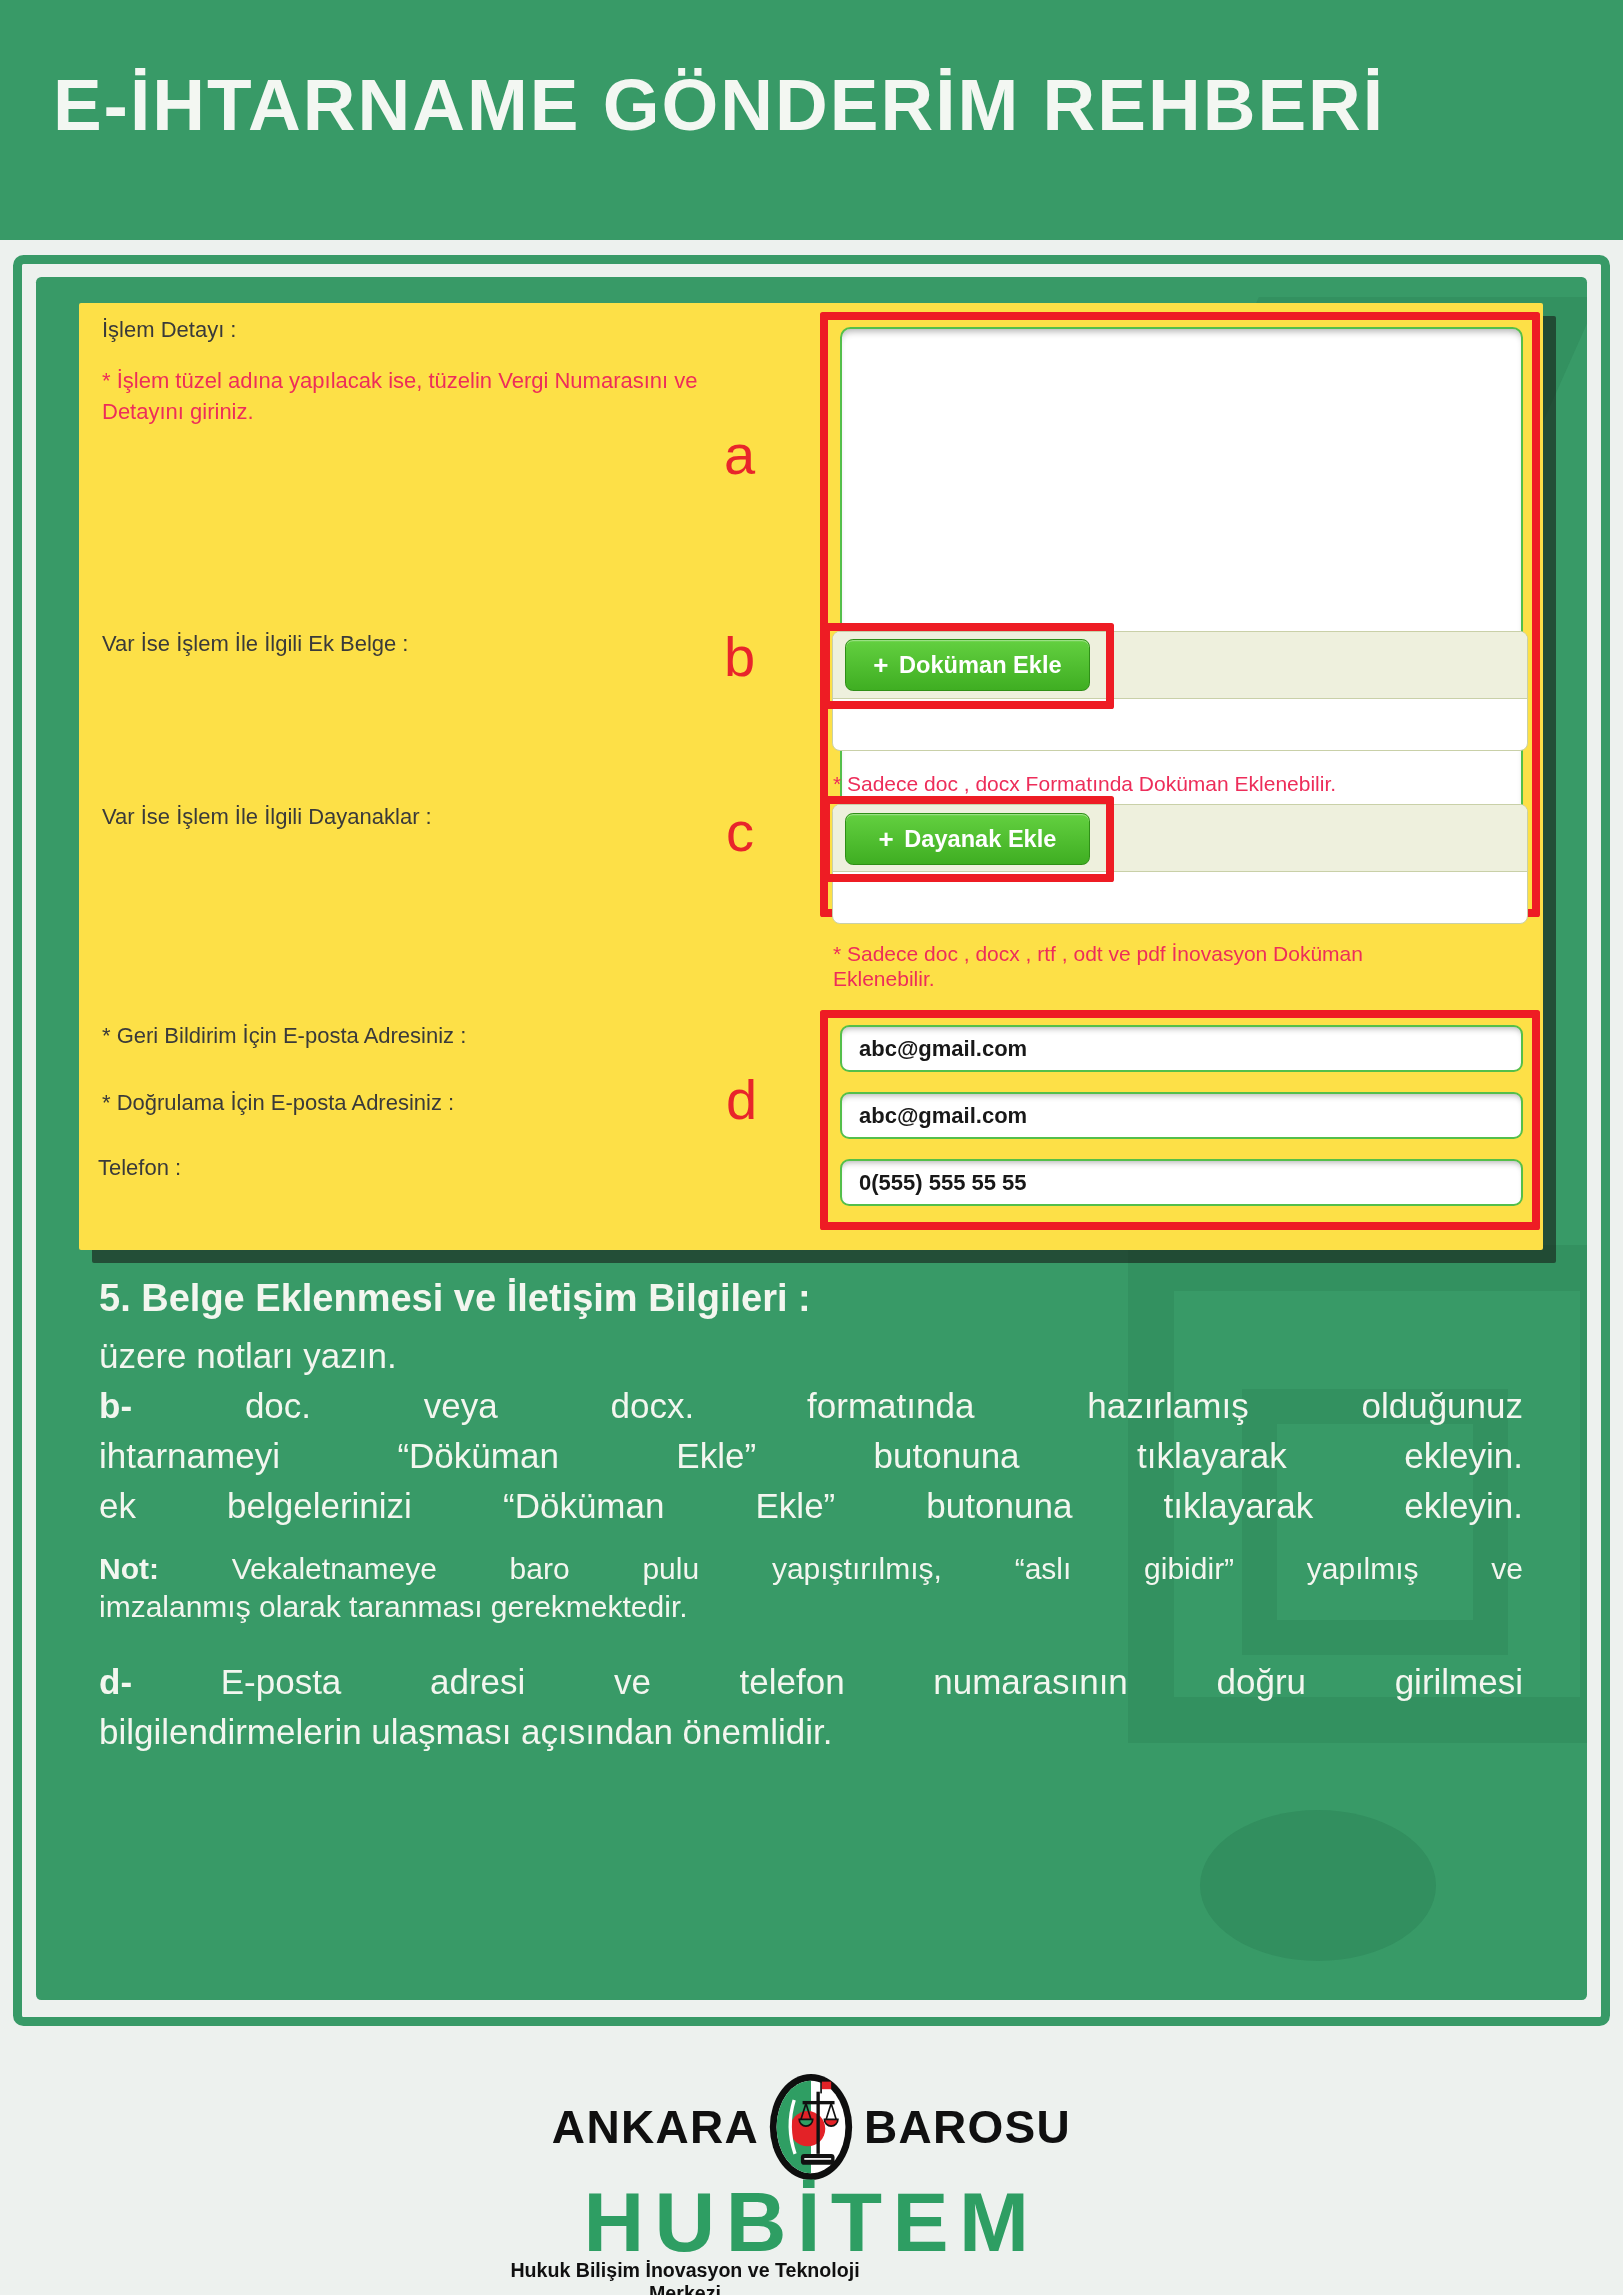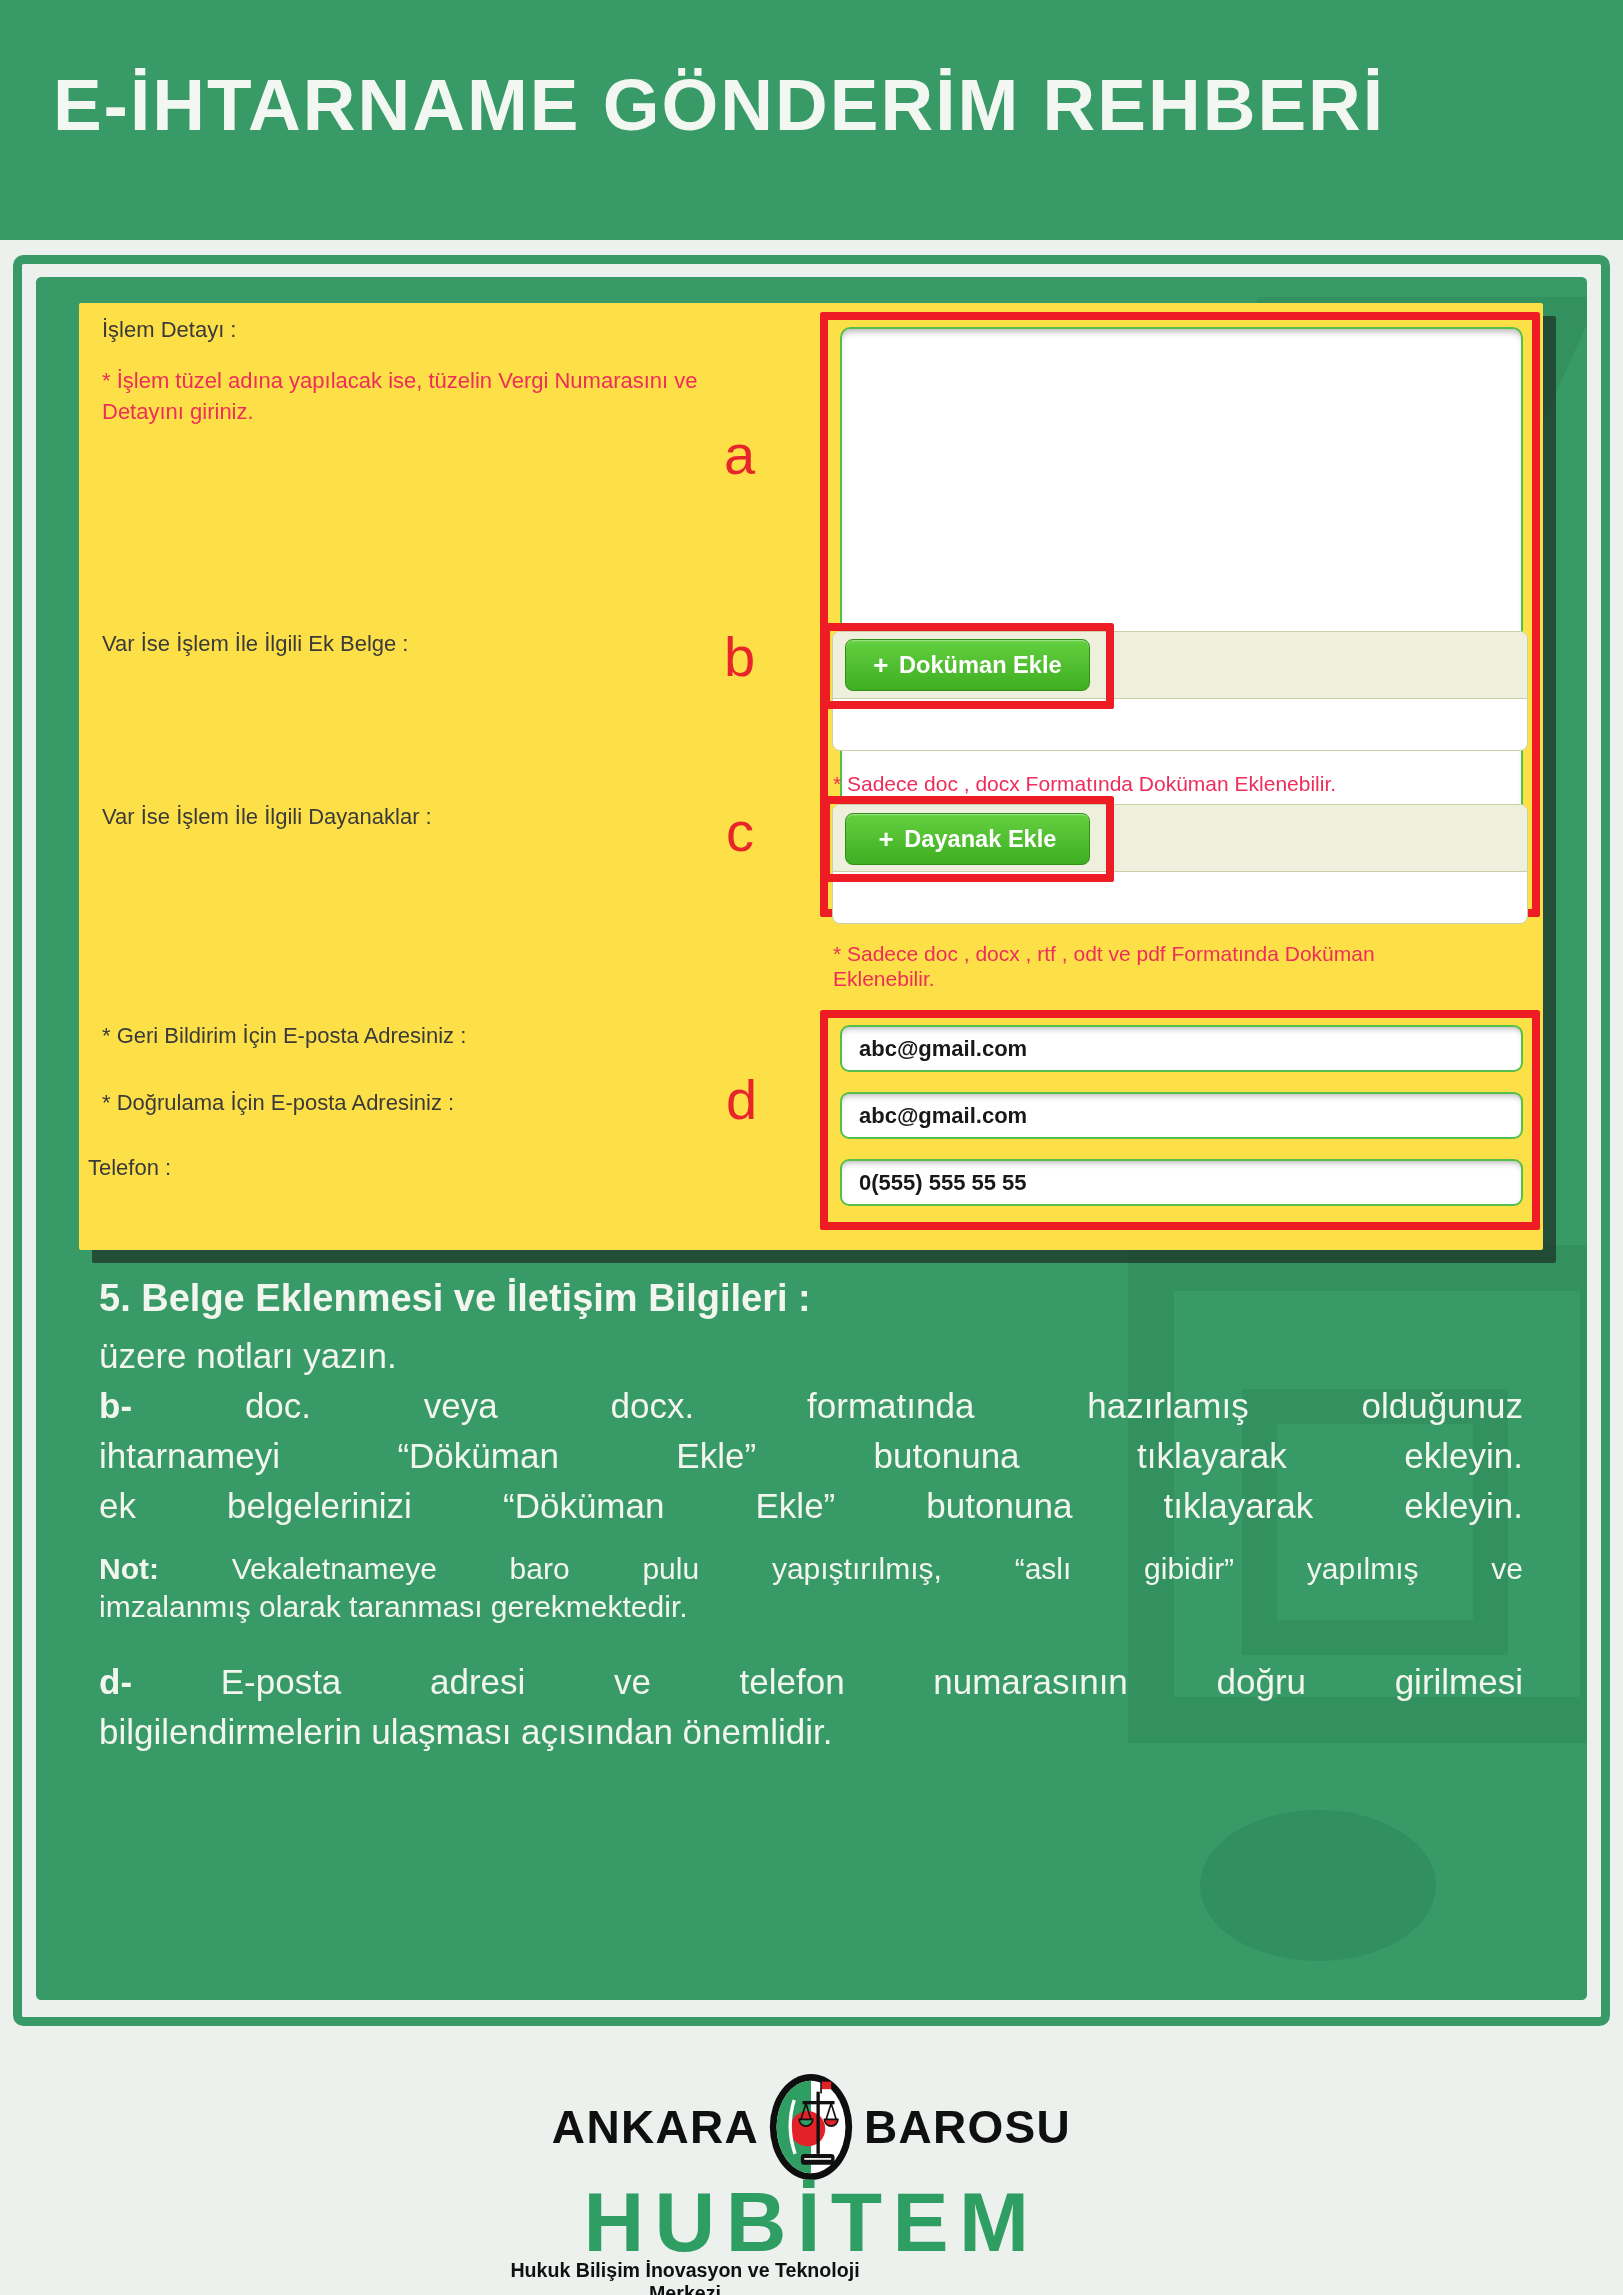--- a/index.html
+++ b/index.html
@@ -140,26 +140,26 @@
 
     <div class="form-label" style="left:23px;top:501px;">Var İse İşlem İle İlgili Dayanaklar :</div>
     <div class="upload-box" style="left:753px;top:501px;">
       <div class="upload-strip"></div>
     </div>
     <div class="hl-box" style="left:743px;top:493px;width:292px;height:86px;"></div>
     <button class="green-btn" style="left:766px;top:510px;">
       <span class="plus">+</span>
       <span>Dayanak Ekle</span>
     </button>
-    <div class="red-note" style="left:754px;top:639px;font-size:21px;">* Sadece doc , docx , rtf , odt ve pdf Formatında Doküman</div>
+    <div class="red-note" style="left:754px;top:639px;font-size:21px;">* Sadece doc , docx , rtf , odt ve pdf İnovasyon Doküman</div>
     <div class="red-note" style="left:754px;top:664px;font-size:21px;">Eklenebilir.</div>
 
     <div class="form-label" style="left:23px;top:720px;">* Geri Bildirim İçin E-posta Adresiniz :</div>
     <div class="form-label" style="left:23px;top:787px;">* Doğrulama İçin E-posta Adresiniz :</div>
-    <div class="form-label" style="left:9px;top:852px;">Telefon :</div>
+    <div class="form-label" style="left:19px;top:852px;">Telefon :</div>
 
     <div class="hl-box" style="left:741px;top:707px;width:720px;height:220px;"></div>
     <input class="form-input" style="top: 722px;" value="abc@gmail.com">
     <input class="form-input" style="top: 789px;" value="abc@gmail.com">
     <input class="form-input" style="top: 856px;" value="0(555) 555 55 55">
   </div>
 
   <div class="logo-row">
     <span class="logo-word">ANKARA</span>
     <svg class="emblem" viewBox="0 0 100 128">

